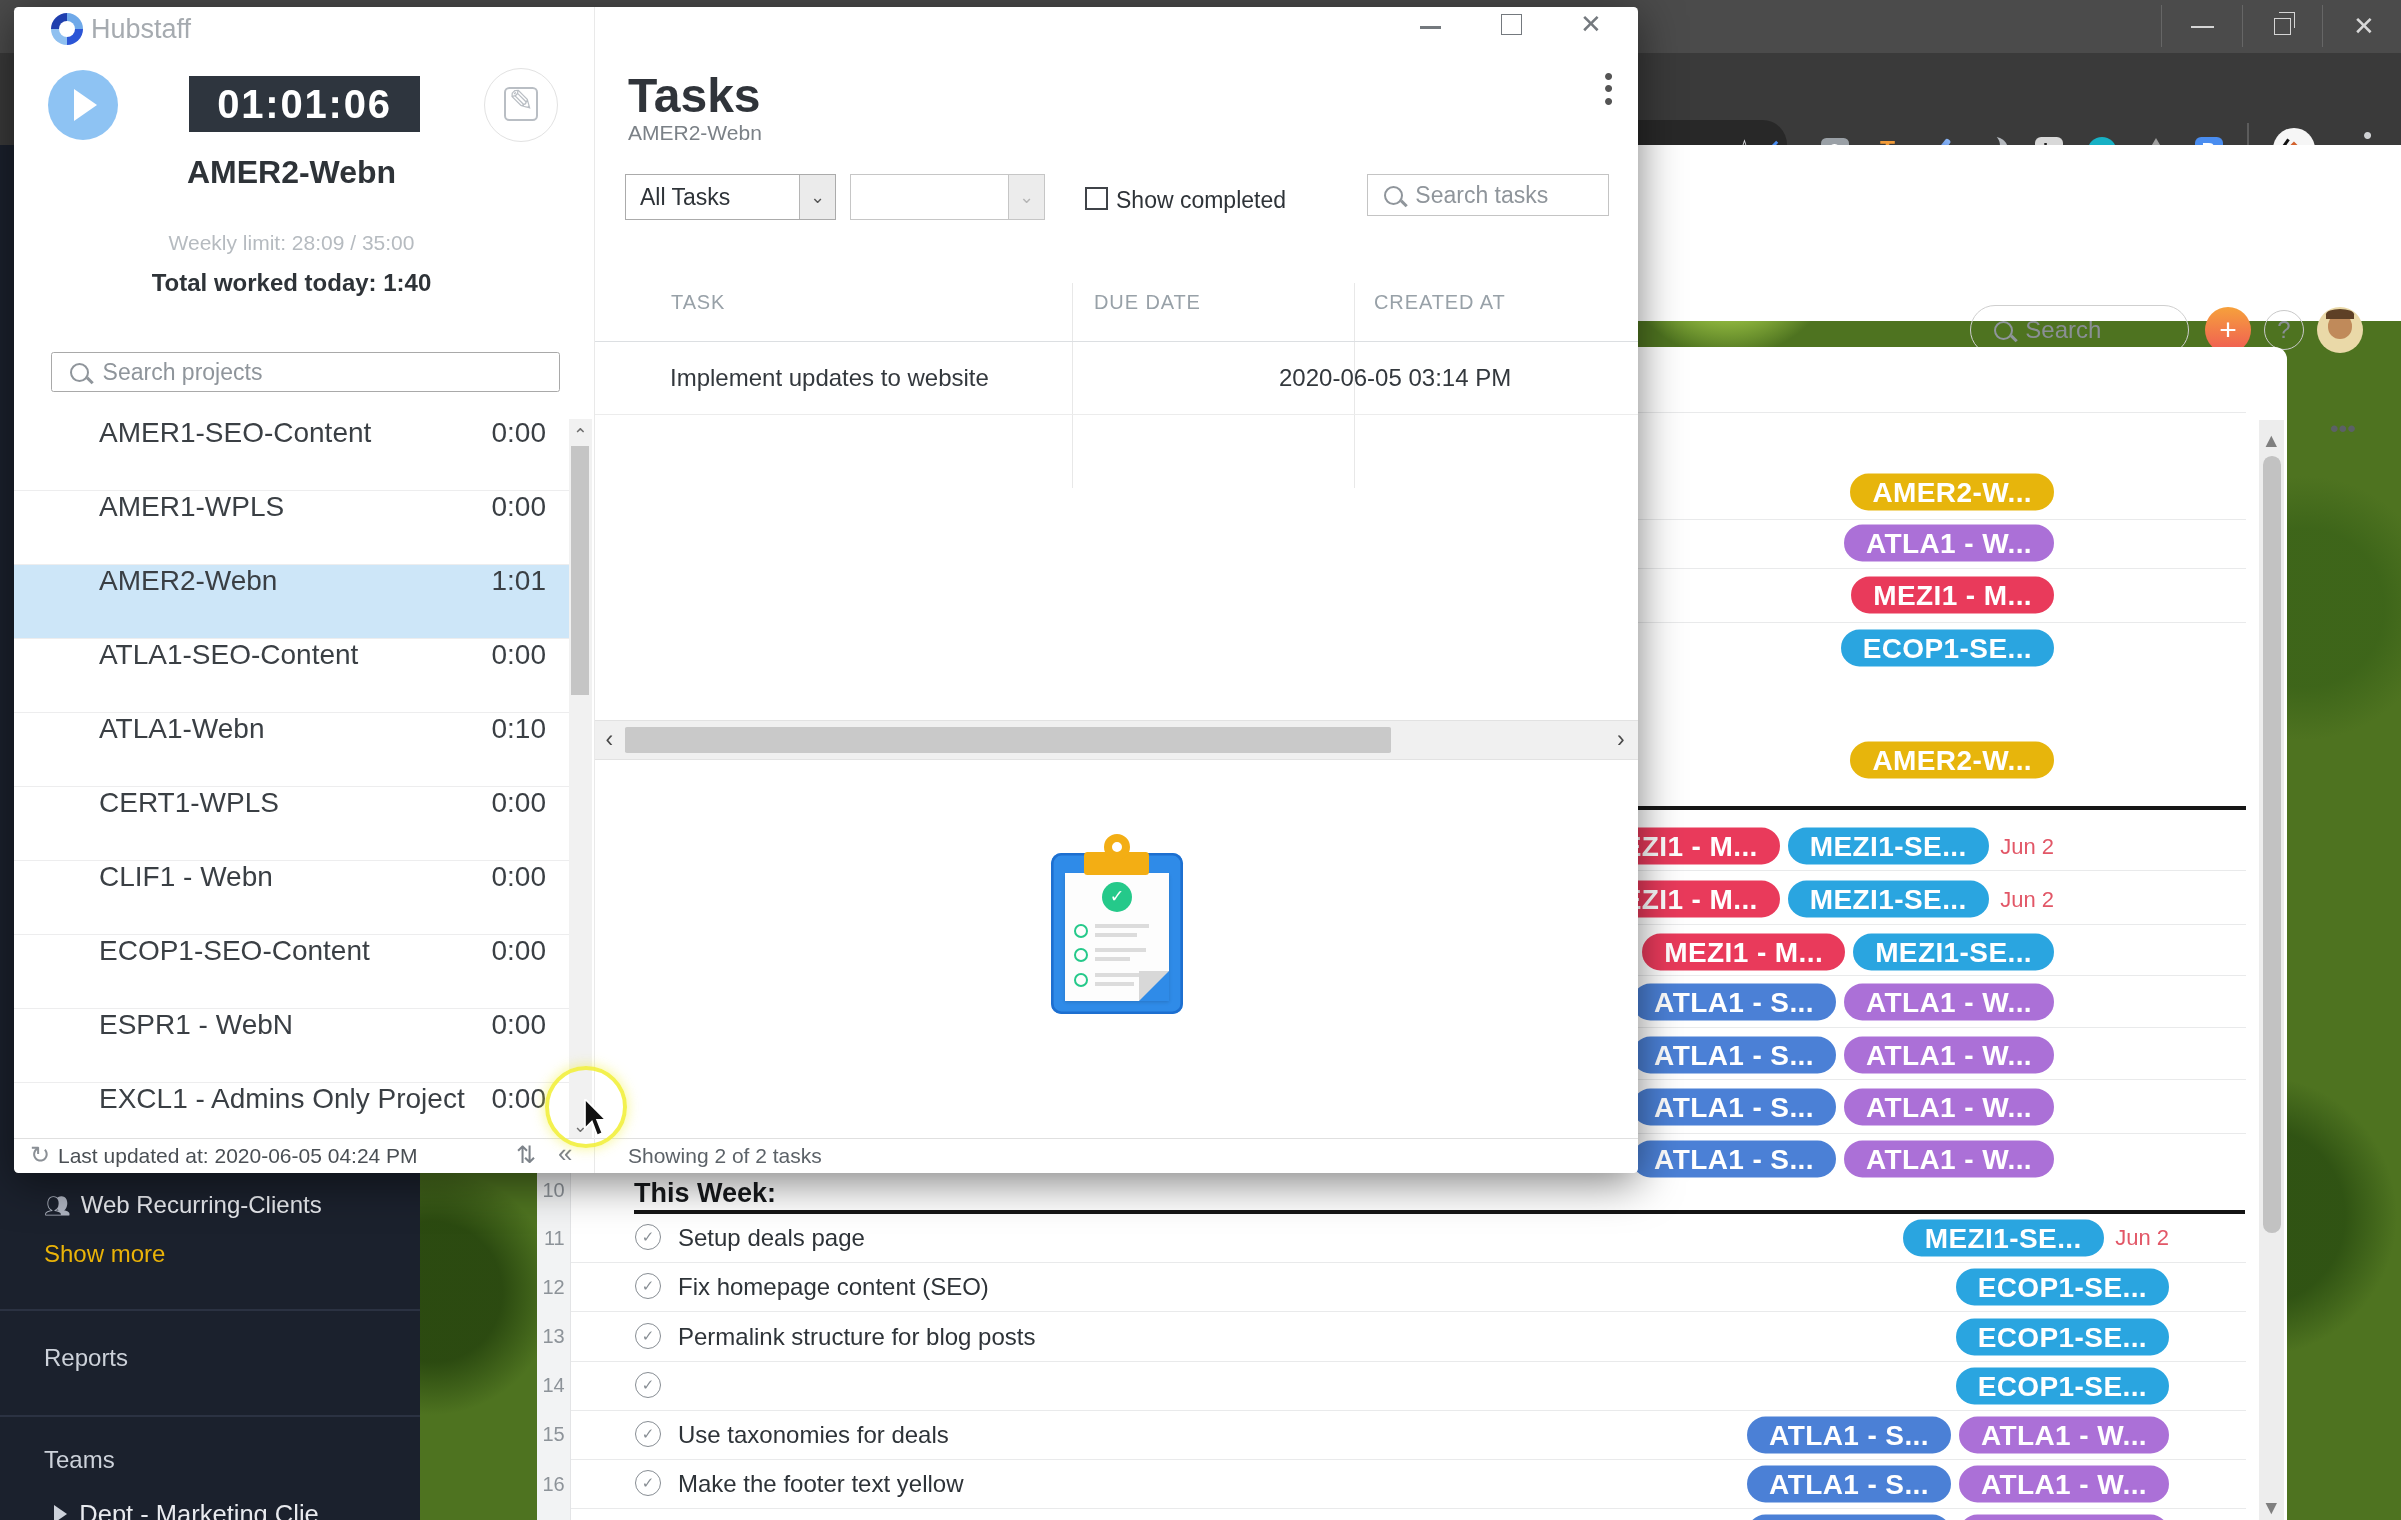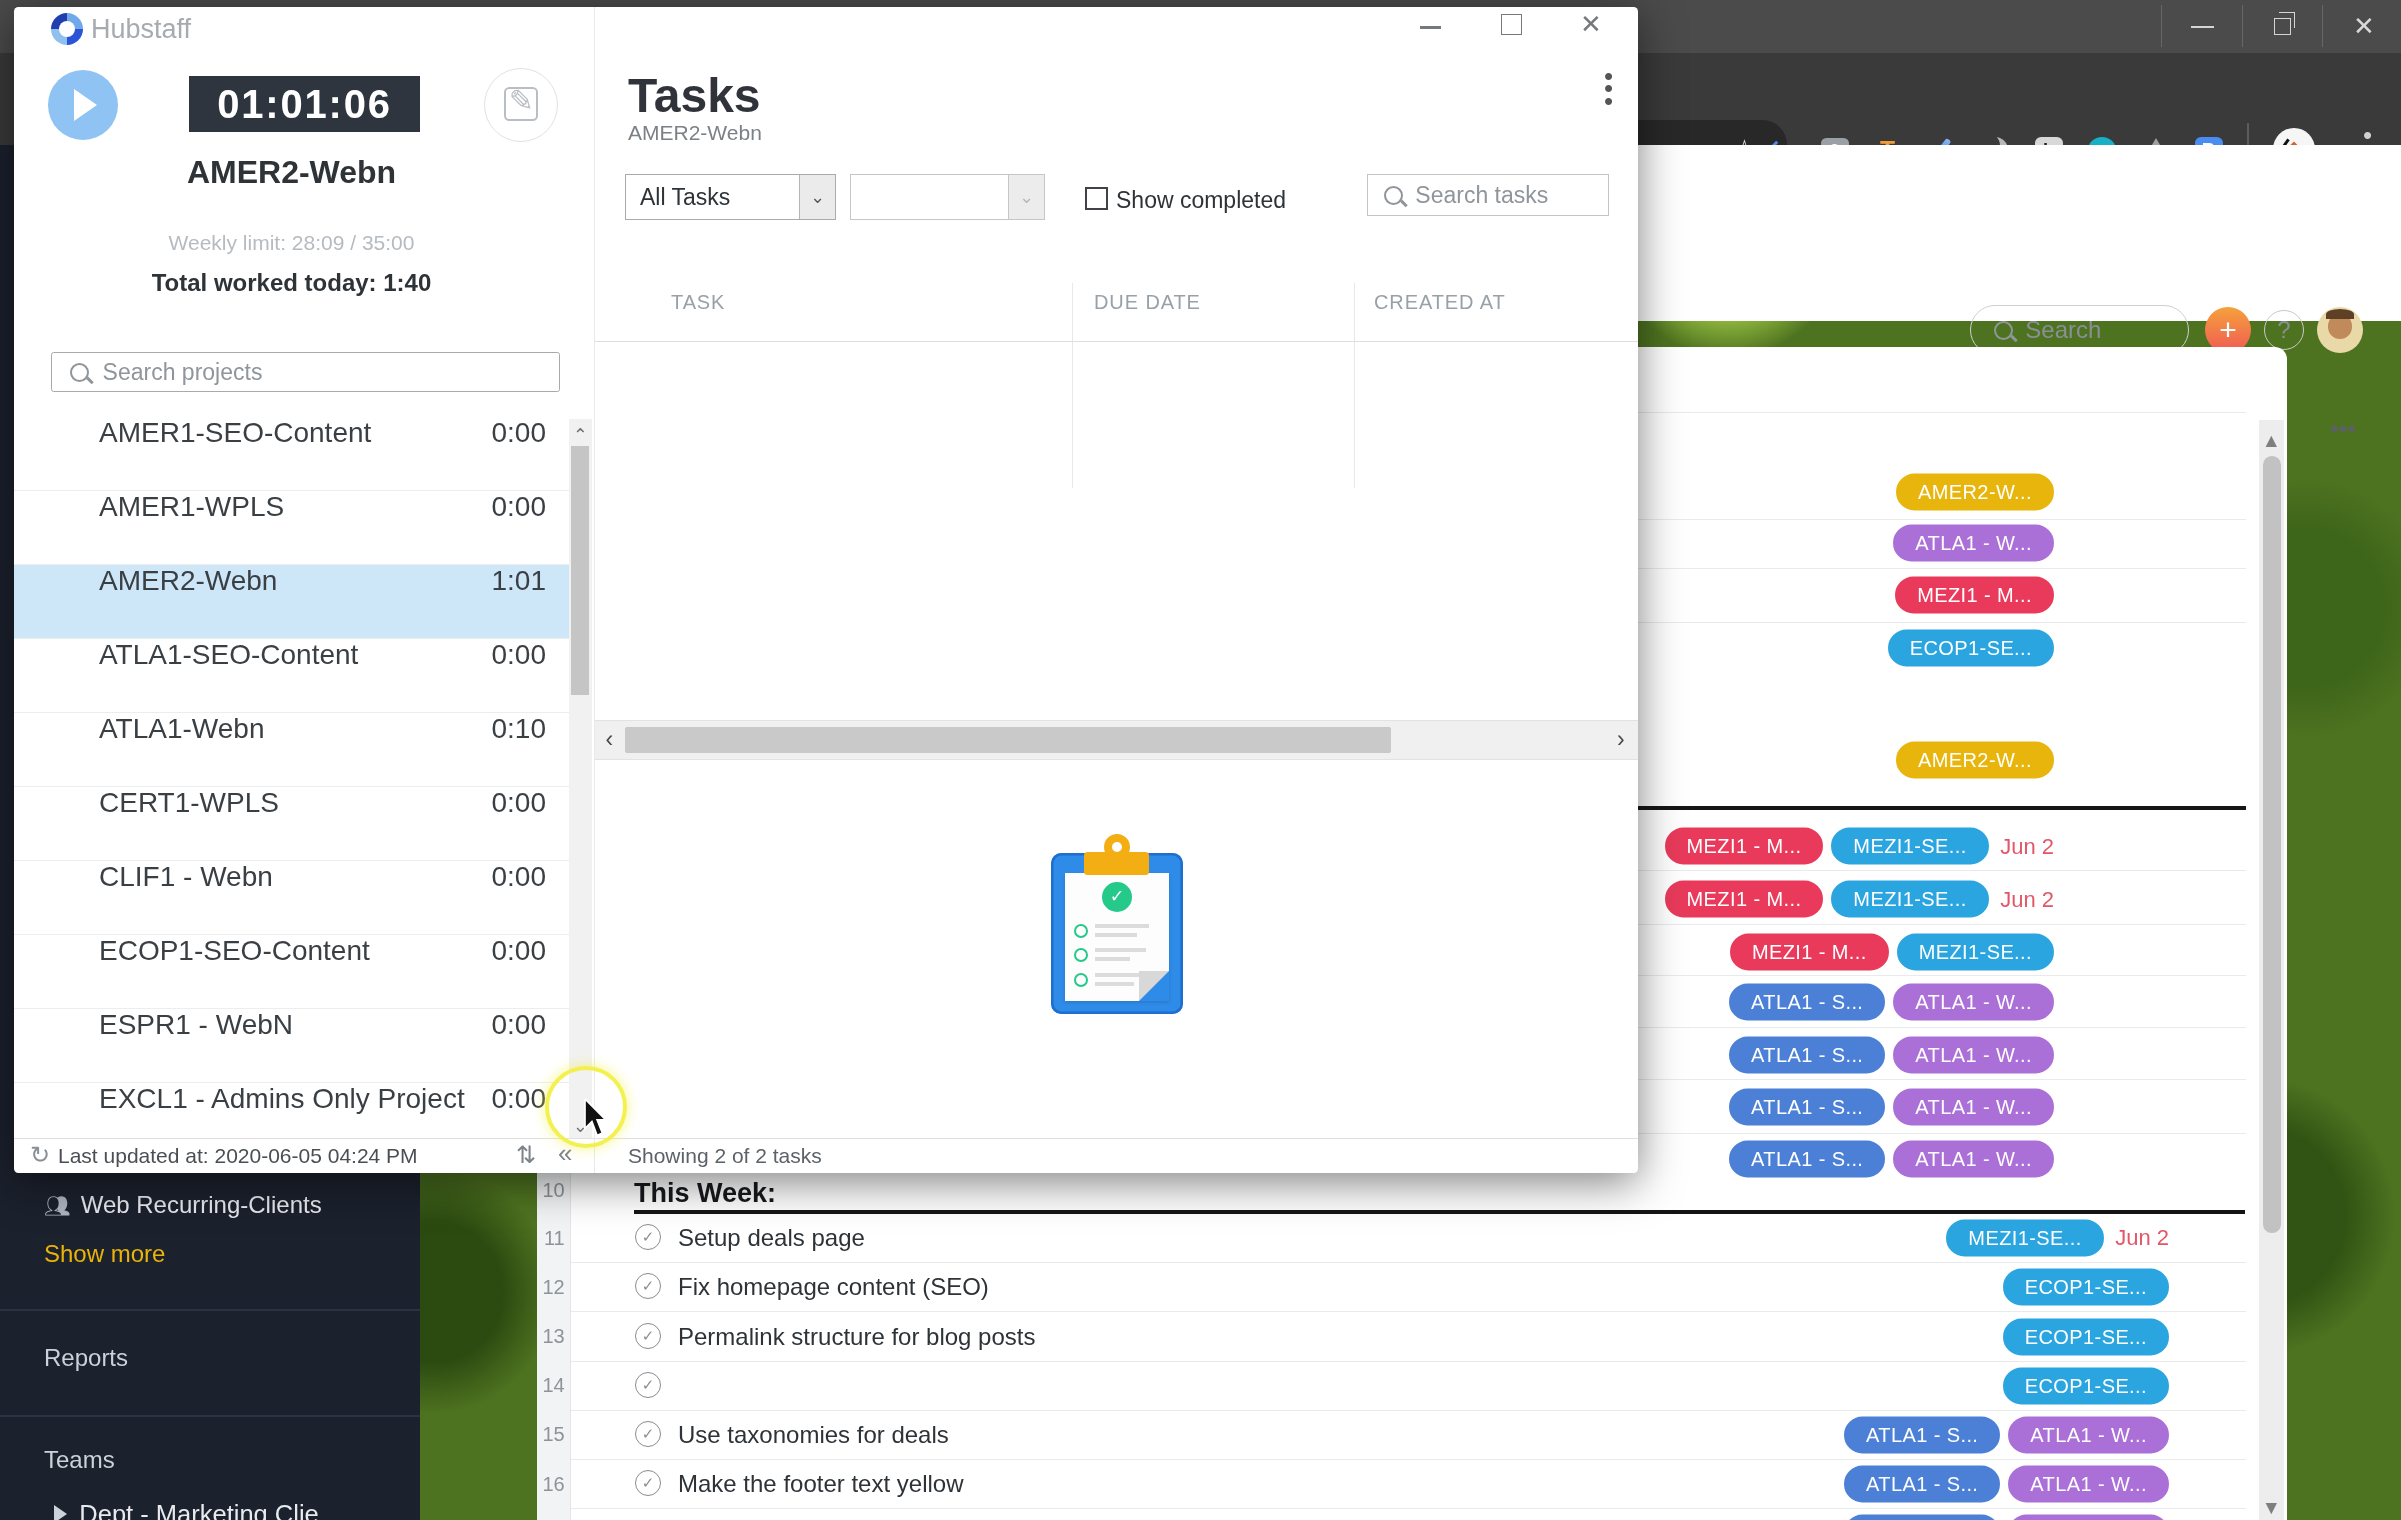--- a/index.html
+++ b/index.html
@@ -63,21 +63,21 @@
   .sb-item{position:absolute;left:44px;font-size:24px;}
   .sb-div{position:absolute;left:0;width:420px;height:1.8px;background:#2b3242;}
   .ppl{display:inline-block;width:30px;color:#aeb4c0;font-size:21px;}
   
   #gutter{left:537px;top:347px;width:33px;height:1174px;background:#f2f3f4;border-right:0.9px solid #e3e4e6;}
   .gnum{position:absolute;right:5.3px;color:#8d9399;font-size:20px;transform:translateY(-50%);}
   #card{left:571px;top:347px;width:1716px;height:1174px;background:#fff;border-radius:0 12.3px 0 0;}
   .cdiv{position:absolute;left:0;width:1675px;height:0.9px;background:#e9eaeb;}
   .cdiv-strong{position:absolute;left:0;width:1675px;height:3.5px;background:#161616;}
   .cluster{position:absolute;right:233px;display:flex;align-items:center;gap:8px;transform:translateY(-50%);}
-  .pill{height:37px;line-height:37px;border-radius:18.4px;padding:0 22px;color:#fff;font-size:20px;font-weight:normal;letter-spacing:0.4px;}
+  .pill{height:37px;line-height:37px;border-radius:18.4px;padding:0 22px;color:#fff;font-size:28px;font-weight:bold;letter-spacing:0.4px;}
   .pill.yellow{background:#e7b50c;} .pill.purple{background:#ab70d7;} .pill.red{background:#e93a5b;}
   .pill.sky{background:#2aa5e0;} .pill.blue{background:#4b80d6;}
   .duedate{color:#e25767;font-size:22px;margin-left:3.5px;}
   #vscroll{left:2259px;top:420px;width:24.6px;height:1101px;background:#ededed;}
   #vthumb{left:2263px;top:456px;width:17.6px;height:777px;background:#c2c2c2;border-radius:8.8px;}
   .scrtri{color:#7f7f7f;font-size:19.3px;transform:translate(-50%,-50%);}
   
   #weekhead{left:634px;top:1178px;font-size:27px;font-weight:bold;color:#17191c;}
   #weekline{left:634px;top:1209px;width:1611px;height:3.5px;background:#141414;}
   .wrow{position:absolute;left:571px;width:1675px;height:49px;border-bottom:0.9px solid #e9eaeb;}
@@ -475,20 +475,25 @@
     <span class="mag"></span>
     <span>Search tasks</span>
   </div>
   <div class="abs z11 thead" style="left:671px">TASK</div>
   <div class="abs z11 thead" style="left:1094px">DUE DATE</div>
   <div class="abs z11 thead" style="left:1374px">CREATED AT</div>
   <div class="abs z11 colline" style="left:1072px"></div>
   <div class="abs z11 colline" style="left:1354px"></div>
   <div class="abs z11" id="theaddiv"></div>
   <div class="abs z11" id="trows">
+      <div class="trow">
+        <div class="tc1">Implement updates to website</div>
+        <div class="tc2"></div>
+        <div class="tc3">2020-06-05 03:14 PM</div>
+      </div>
     </div>
   <div class="abs z11" id="hscroll">
     <div class="abs harr" style="left:10.5px;top:5.3px">‹</div>
     <div class="abs harr" style="left:1022px;top:5.3px">›</div>
   </div>
   <div class="abs z11" id="hthumb"></div>
 
   <div class="abs z11" id="clip">
     <div id="clipboard"></div>
     <div id="paper">

